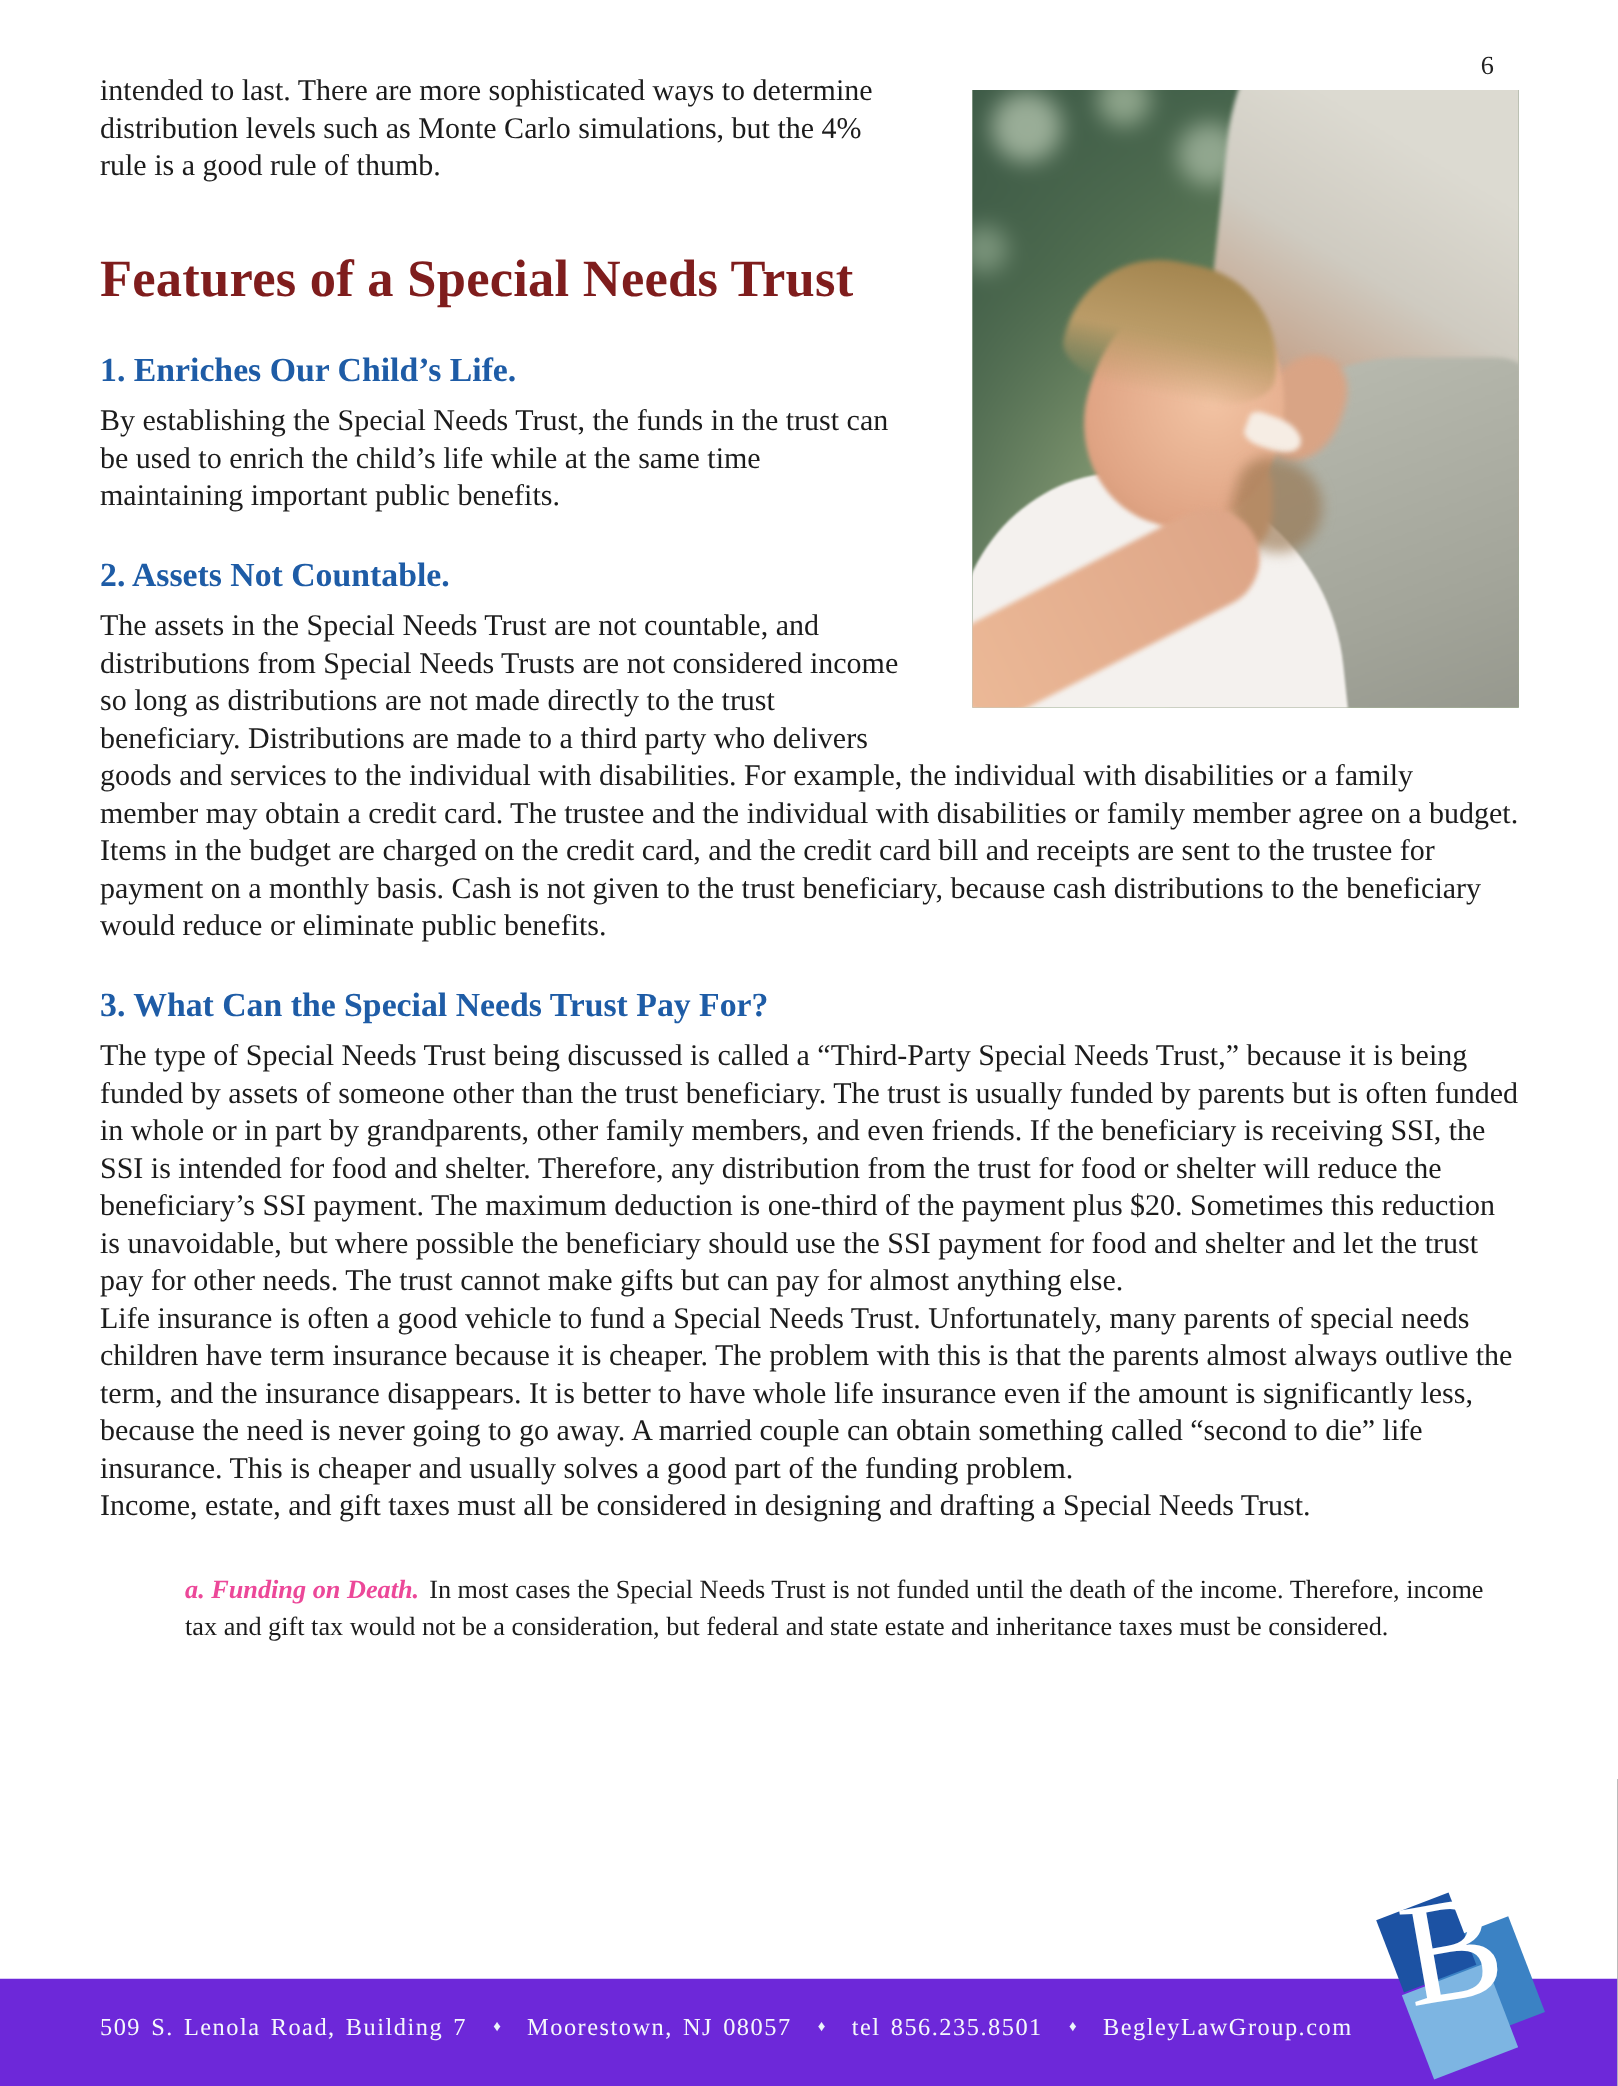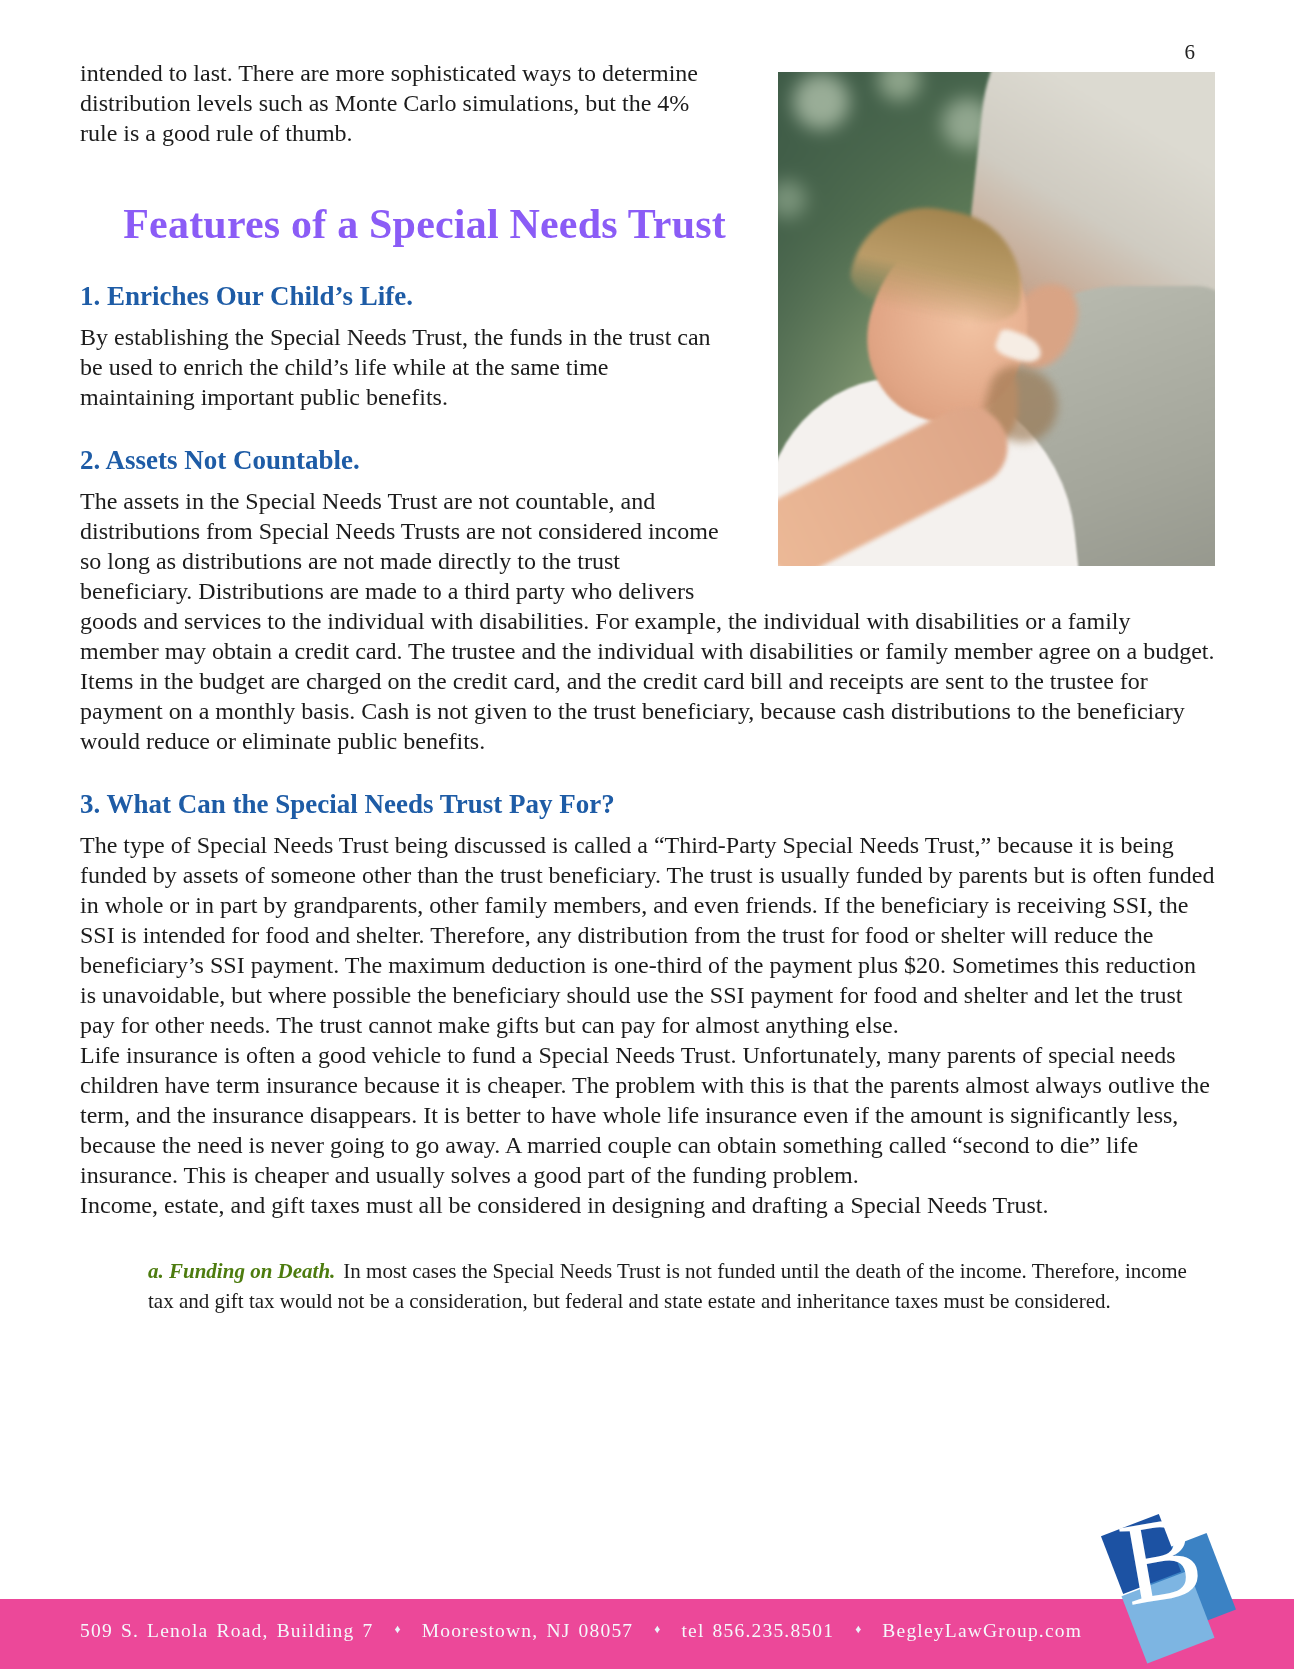--- a/index.html
+++ b/index.html
@@ -19,33 +19,33 @@
   .content {
     position: absolute; top: 58px; left: 80px; width: 1135px;
   }
   .content p.body {
     margin: 0; font-size: 24px; line-height: 30px; color: #1c1c1c;
     text-align: left;
   }
   h1.main-heading {
     margin: 52px 0 22px 0;
     font-size: 42px; line-height: 48px;
-    color: #8b5cf6; font-weight: bold; letter-spacing: 0.2px; text-align: right;
+    color: #7f1d1d; font-weight: bold; letter-spacing: 0.2px;
   }
   h2.sec-heading {
     margin: 32px 16px 10px 0;
     font-size: 27px; line-height: 32px;
     color: #1e5ca6; font-weight: bold;
   }
   .subsection {
     margin: 36px 0 0 68px;
     font-size: 21px; line-height: 30px; color: #1c1c1c;
   }
   .sub-label {
-    color: #4d7c0f; font-style: italic; font-weight: bold;
+    color: #ec4899; font-style: italic; font-weight: bold;
     padding-right: 8px;
   }
   
   .photo {
     float: right;
     width: 437px; height: 494px;
     margin: 14px 0 22px 52px;
     position: relative; overflow: hidden;
     background: #6d8a68;
   }
@@ -123,22 +123,22 @@
   }
   .o-nose {
     left: 232px; top: 210px; width: 64px; height: 88px;
     background: #d9a485; border-radius: 60% 40% 55% 45%;
     transform: rotate(18deg);
     filter: blur(3px);
   }
   
   .footer-bar {
     position: absolute; left: 0; bottom: 0;
-    width: 100%; height: 70px;
-    background: #ec4899;
+    width: 100%; height: 86px;
+    background: #6d28d9;
     display: flex; align-items: center;
     box-sizing: border-box; padding: 0 80px 6px 80px;
   }
   .footer-bar .ft {
     color: #f5f9fc; font-size: 19.5px; letter-spacing: 1.2px; word-spacing: 2px;
     white-space: nowrap;
   }
   .footer-bar .sep {
     color: #eaf3fa; font-size: 12px; margin: 0 21px; position: relative; top: -2px;
   }

